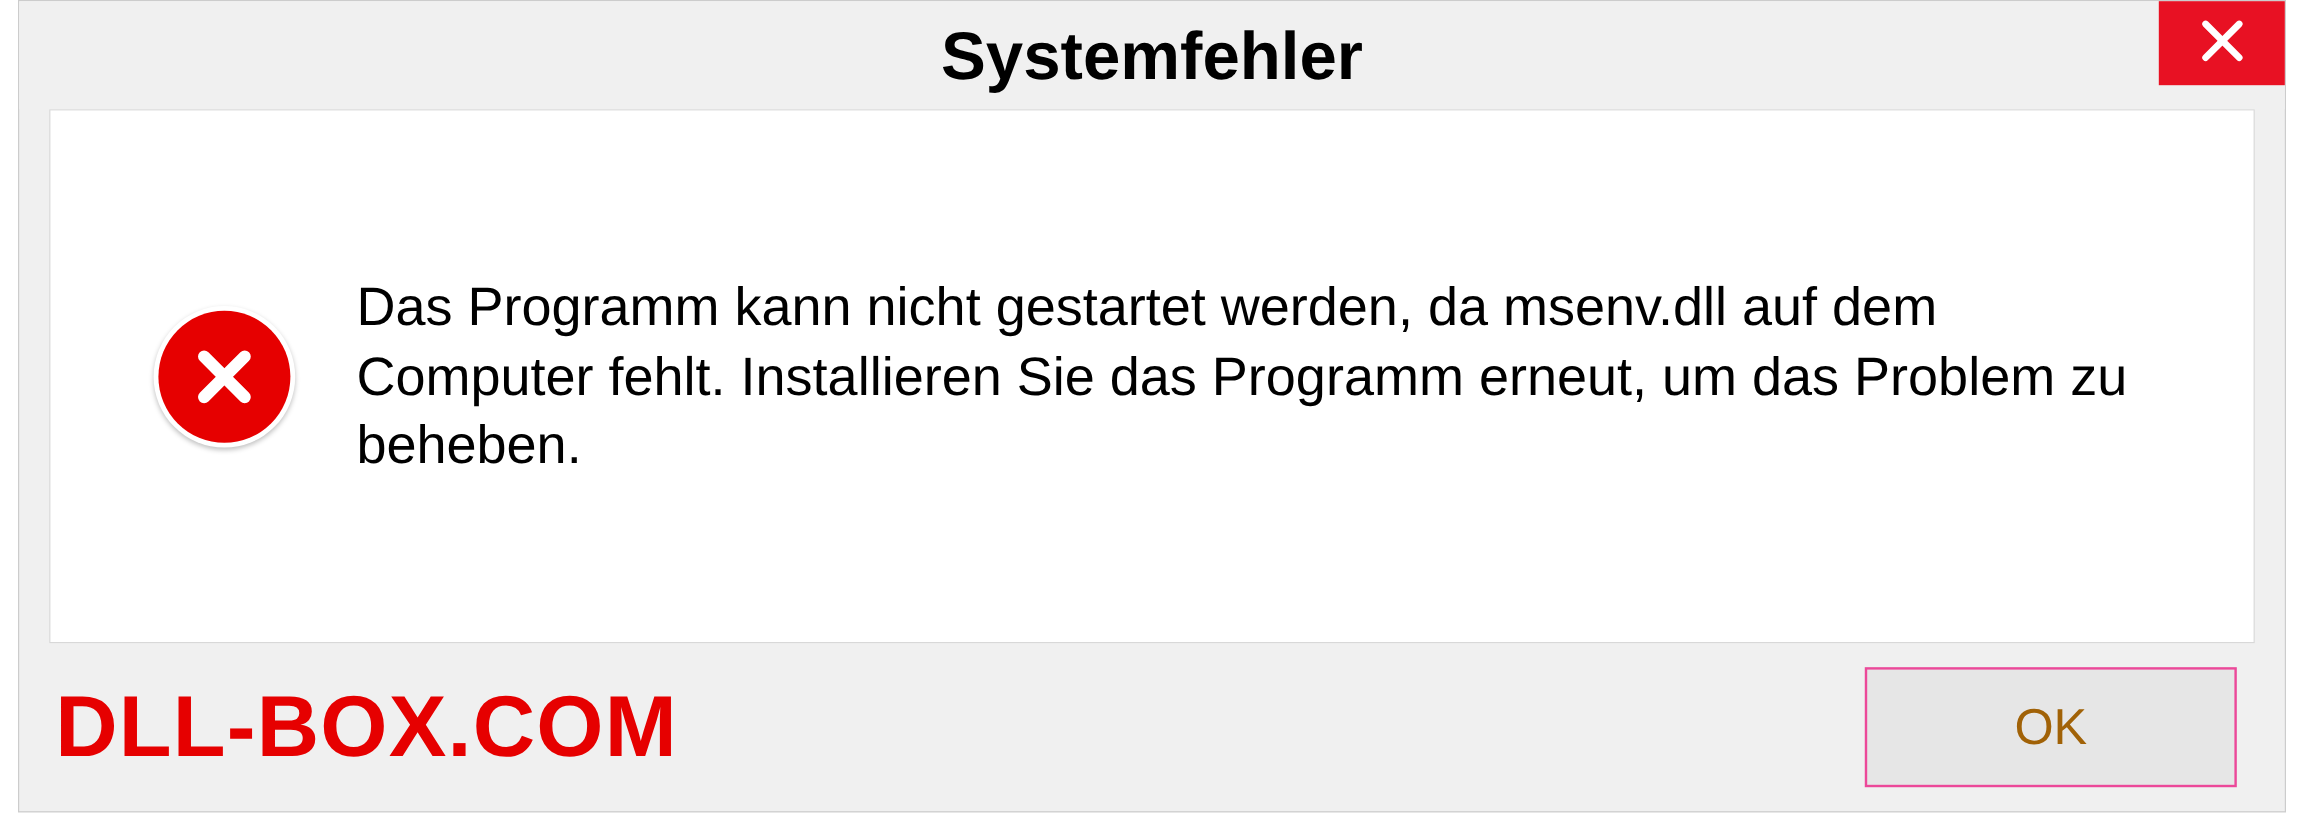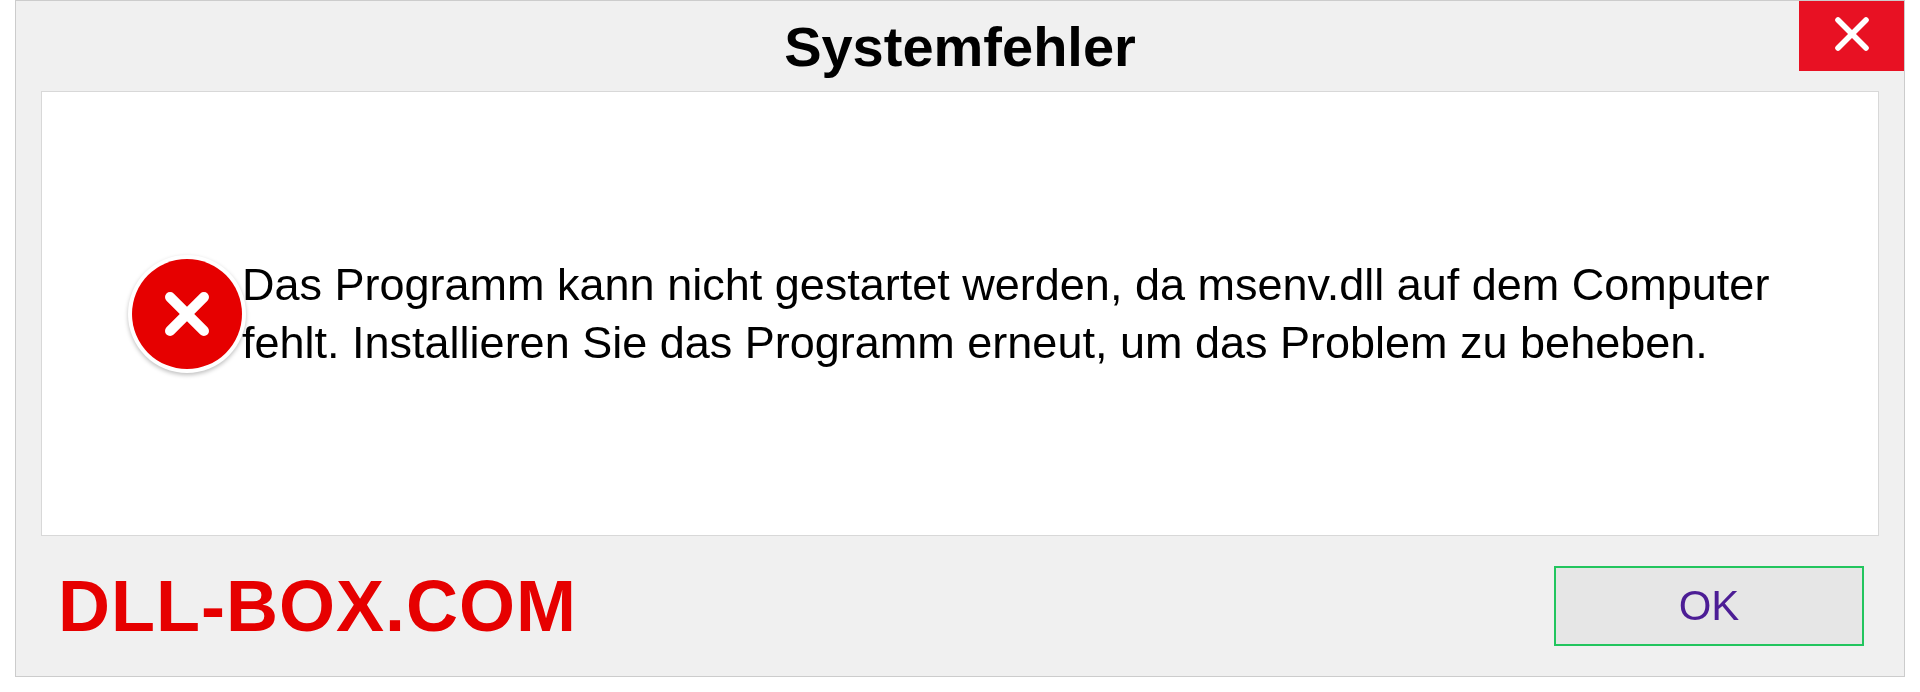--- a/index.html
+++ b/index.html
@@ -56,20 +56,21 @@
       height: 42px;
     }
     .content-panel {
       margin: 0 25px;
       background: #ffffff;
       border: 1px solid #d8d8d8;
       flex: 1;
       display: flex;
       align-items: center;
       padding: 40px 80px 40px 90px;
+      gap: 55px;
     }
     .error-icon-circle {
       flex-shrink: 0;
       width: 110px;
       height: 110px;
       border-radius: 50%;
       background: #e60000;
       display: flex;
       align-items: center;
       justify-content: center;
@@ -92,39 +93,38 @@
       line-height: 1.28;
       color: #000000;
       font-weight: 400;
     }
     .footer {
       height: 140px;
       display: flex;
       align-items: center;
       justify-content: space-between;
       padding: 0 40px 0 30px;
-      margin-left: 12px;
     }
     .watermark {
       font-size: 72px;
       font-weight: 800;
       color: #e60000;
       letter-spacing: 1px;
       font-family: Arial, sans-serif;
     }
     .ok-btn {
       width: 310px;
-      height: 80px;
+      height: 100px;
       background: #e6e6e6;
-      border: 2px solid #22c55e;
+      border: 2px solid #ec4899;
       display: flex;
       align-items: center;
       justify-content: center;
       font-size: 42px;
-      color: #4c1d95;
+      color: #a16207;
       cursor: pointer;
       font-family: inherit;
     }
   </style>
 </head>
 <body>
 
 <div class="dialog">
 
   <div class="titlebar">

